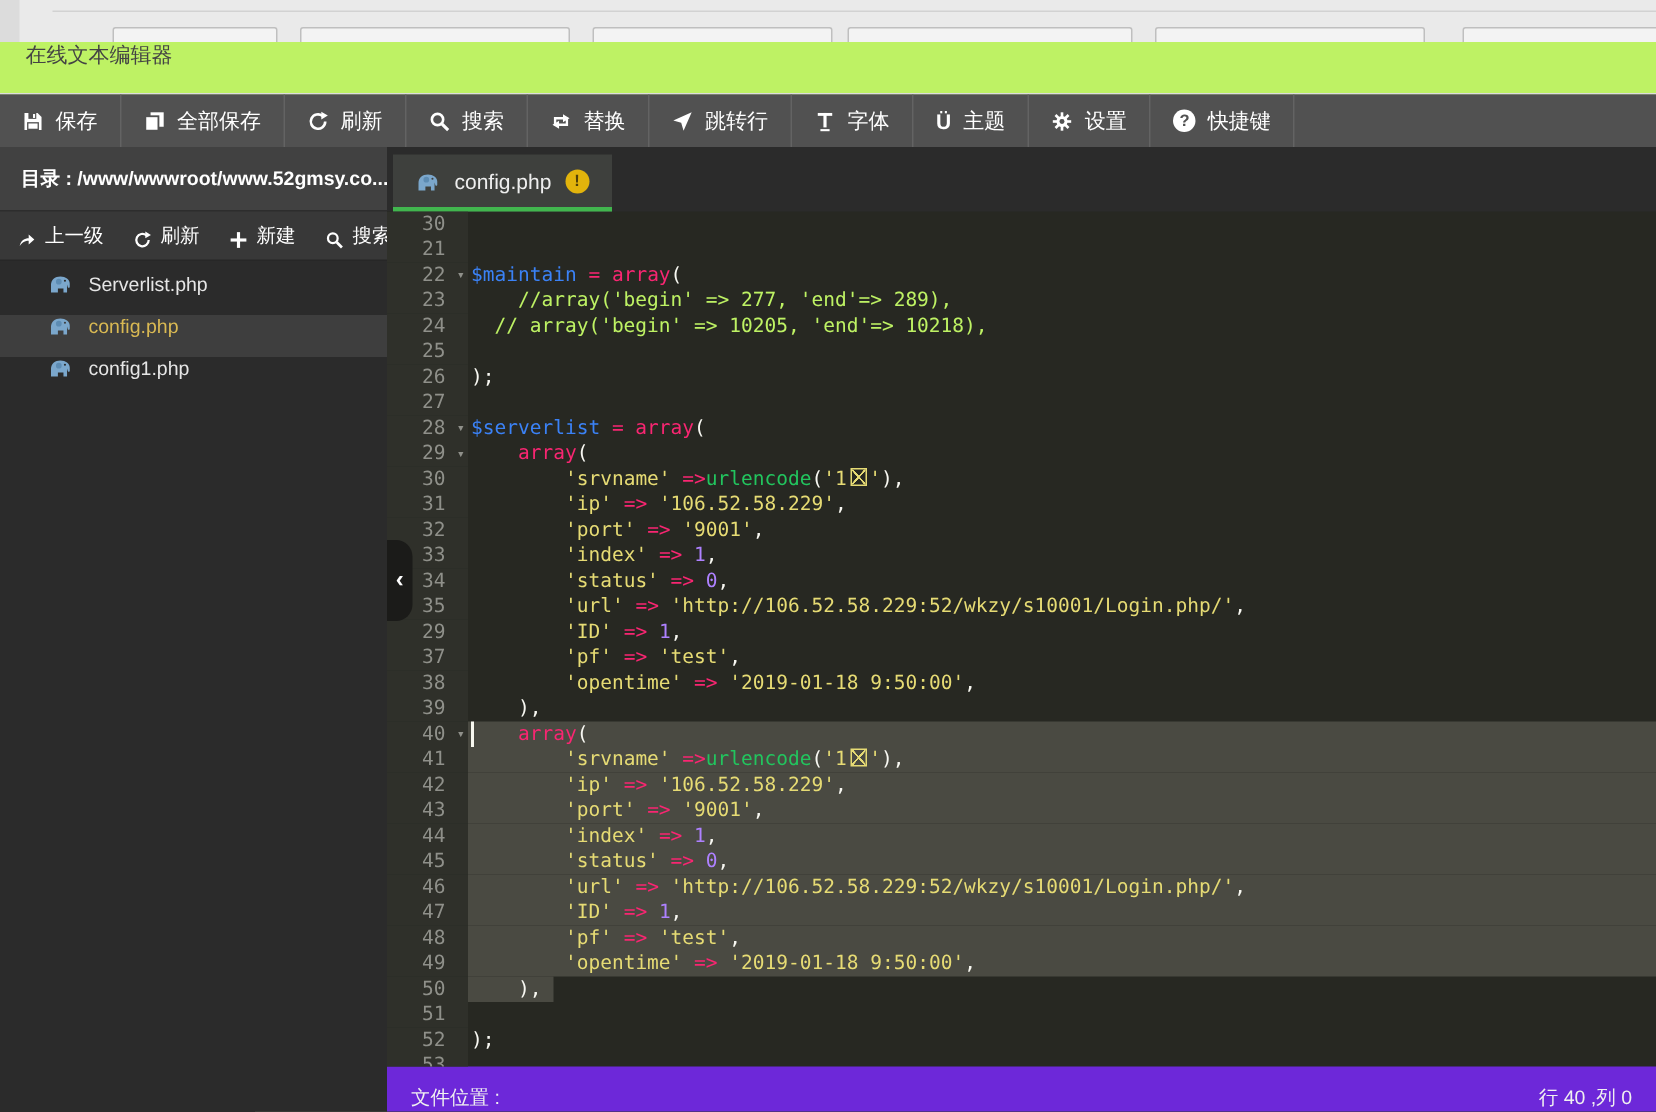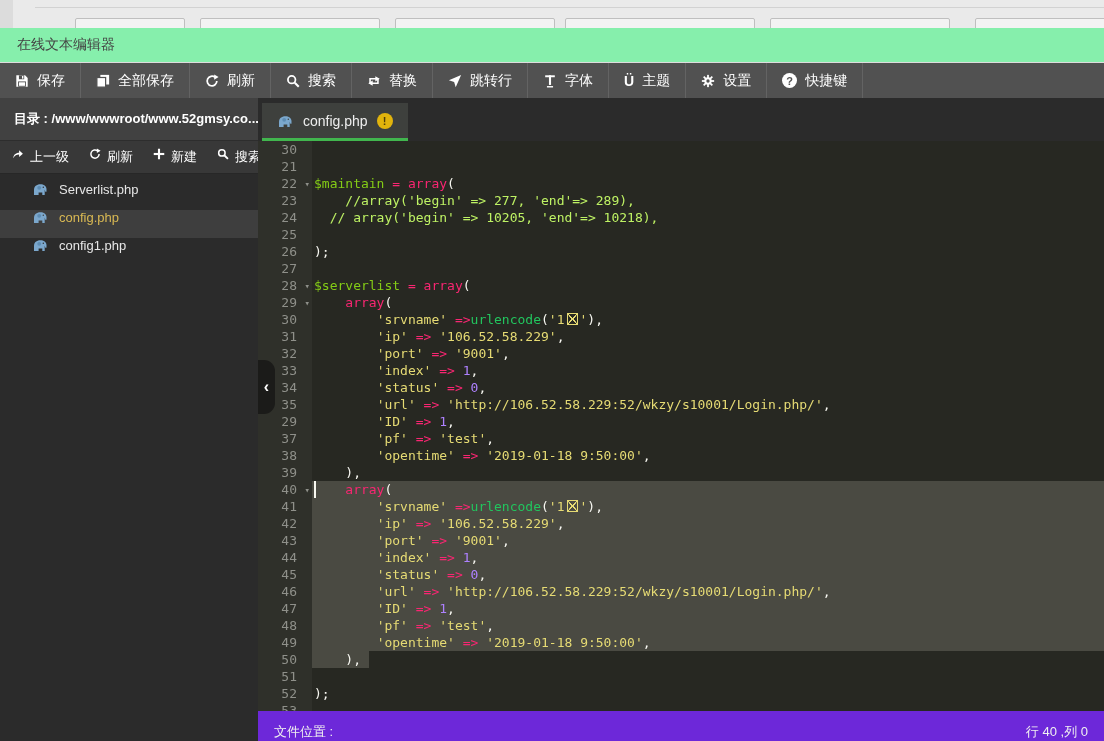--- a/index.html
+++ b/index.html
@@ -5,34 +5,34 @@
   *{margin:0;padding:0;box-sizing:border-box}
   body{font-family:"Liberation Sans",sans-serif;background:#888}
   .screen{width:1104px;height:741px;position:relative;background:#272822;overflow:hidden}
 
   
   .bg-strip{height:28px;background:#eaeaea;position:relative;overflow:hidden}
   .bg-strip .band{position:absolute;left:0;top:0;bottom:0;width:13px;background:#dcdcdc}
   .bg-strip .hline{position:absolute;left:35px;right:0;top:7px;height:1px;background:#d2d2d2}
   .bg-box{position:absolute;top:18px;height:16px;border:1px solid #bfbfbf;background:#f3f3f3;border-radius:2px}
 
-  .titlebar{height:35px;background:#86efac;border-bottom:1px solid #ddd;display:flex;align-items:center;padding-left:17px;font-size:14px;color:#444}
+  .titlebar{height:35px;background:#bef264;border-bottom:1px solid #ddd;display:flex;align-items:flex-start;padding-left:17px;font-size:14px;color:#444}
 
   .toolbar{height:35px;background:#515151;display:flex;align-items:stretch}
   .tbtn{display:flex;align-items:center;gap:8px;padding:0 15px;color:#fff;font-size:14px;border-right:1px solid #636363;cursor:pointer;white-space:nowrap}
   .tbtn svg{width:14px;height:14px;flex:none}
   .ticon-txt{font-weight:bold;font-size:14px;line-height:1}
 
   .main{display:flex;height:643px}
 
   
   .sidebar{width:258px;flex:none;background:#2b2b2b;display:flex;flex-direction:column;overflow:hidden}
   .dir-header{height:42px;background:#414141;color:#fff;font-size:13px;font-weight:bold;display:flex;align-items:center;padding:0 14px;white-space:nowrap;overflow:hidden}
   .file-tools{height:34px;background:#383838;display:flex;align-items:center;padding:0 12px;gap:20px;border-top:1px solid #2d2d2d;border-bottom:1px solid #272727}
-  .ftool{color:#fff;font-size:13px;display:flex;gap:6px;align-items:flex-start;cursor:pointer;white-space:nowrap}
+  .ftool{color:#fff;font-size:13px;display:flex;gap:6px;align-items:flex-end;cursor:pointer;white-space:nowrap}
   .ftool svg{width:12px;height:12px}
   .file-list{list-style:none;padding-top:8px}
   .file-item{height:28px;display:flex;align-items:flex-start;gap:10px;padding-left:32px;color:#e6e6e6;font-size:13px;cursor:pointer;white-space:nowrap}
   .file-item.selected{background:#3e3e3e;color:#d9b953}
   .php-icon{width:17px;height:14px;flex:none}
 
   
   .editor-col{flex:1;min-width:0;display:flex;flex-direction:column;position:relative;background:#272822}
   .tabbar{height:43px;background:#2b2b2b;display:flex;align-items:flex-end;flex:none}
   .tab{margin-left:4px;height:38px;background:#3e403d;border-bottom:3px solid #41b64e;display:flex;align-items:center;gap:9px;padding:0 15px;color:#eee;font-size:14px;cursor:pointer}
@@ -40,21 +40,21 @@
 
   .code{height:570px;overflow:hidden;font-family:"DejaVu Sans Mono",monospace;font-size:13px;line-height:17px;position:relative;flex:none}
   .row{display:flex;height:17px}
   .gut{width:54px;flex:none;background:#2f302a;color:#8f908a;text-align:right;padding-right:15px;position:relative;white-space:pre}
   .fold{position:absolute;right:2px;top:1px;font-size:9px;color:#8f908a}
   .ctn{flex:1;position:relative;padding-left:2px;white-space:pre;min-width:0}
   .row.sel .ctn{background:#4a4a42}
   .psel{position:absolute;left:0;top:0;bottom:0;background:#4a4a42;z-index:0}
   .ct{position:relative;z-index:1}
   .caret{position:absolute;top:0;bottom:0;width:2px;background:#f8f8f0;z-index:2}
-  .tp{color:#f8f8f2}.tv{color:#84cc16}.tk{color:#f92672}.to{color:#f92672}
+  .tp{color:#f8f8f2}.tv{color:#3b82f6}.tk{color:#f92672}.to{color:#f92672}
   .tf{color:#22c55e}.ts{color:#e6db74}.tn{color:#ae81ff}.tc{color:#bef264}
   .tofu{display:inline-block;width:11px;height:12px;border:1px solid #e6db74;margin:0 2px;vertical-align:-1px;
     background:linear-gradient(to top right,transparent 45%,#e6db74 46%,#e6db74 54%,transparent 55%),
                linear-gradient(to bottom right,transparent 45%,#e6db74 46%,#e6db74 54%,transparent 55%)}
 
   .statusbar{height:42px;background:#6d28d9;color:#f0f0f0;font-size:13px;display:flex;align-items:center;justify-content:space-between;padding:0 16px;flex:none}
   .statusbar .loc{display:flex;gap:2px;white-space:nowrap;overflow:hidden}
 
   .handle{position:absolute;left:0;top:262px;width:17px;height:54px;background:#1b1b19;border-radius:0 11px 11px 0;color:#fff;display:flex;align-items:center;justify-content:center;font-size:16px;font-weight:bold;z-index:6;cursor:pointer}
 </style>

